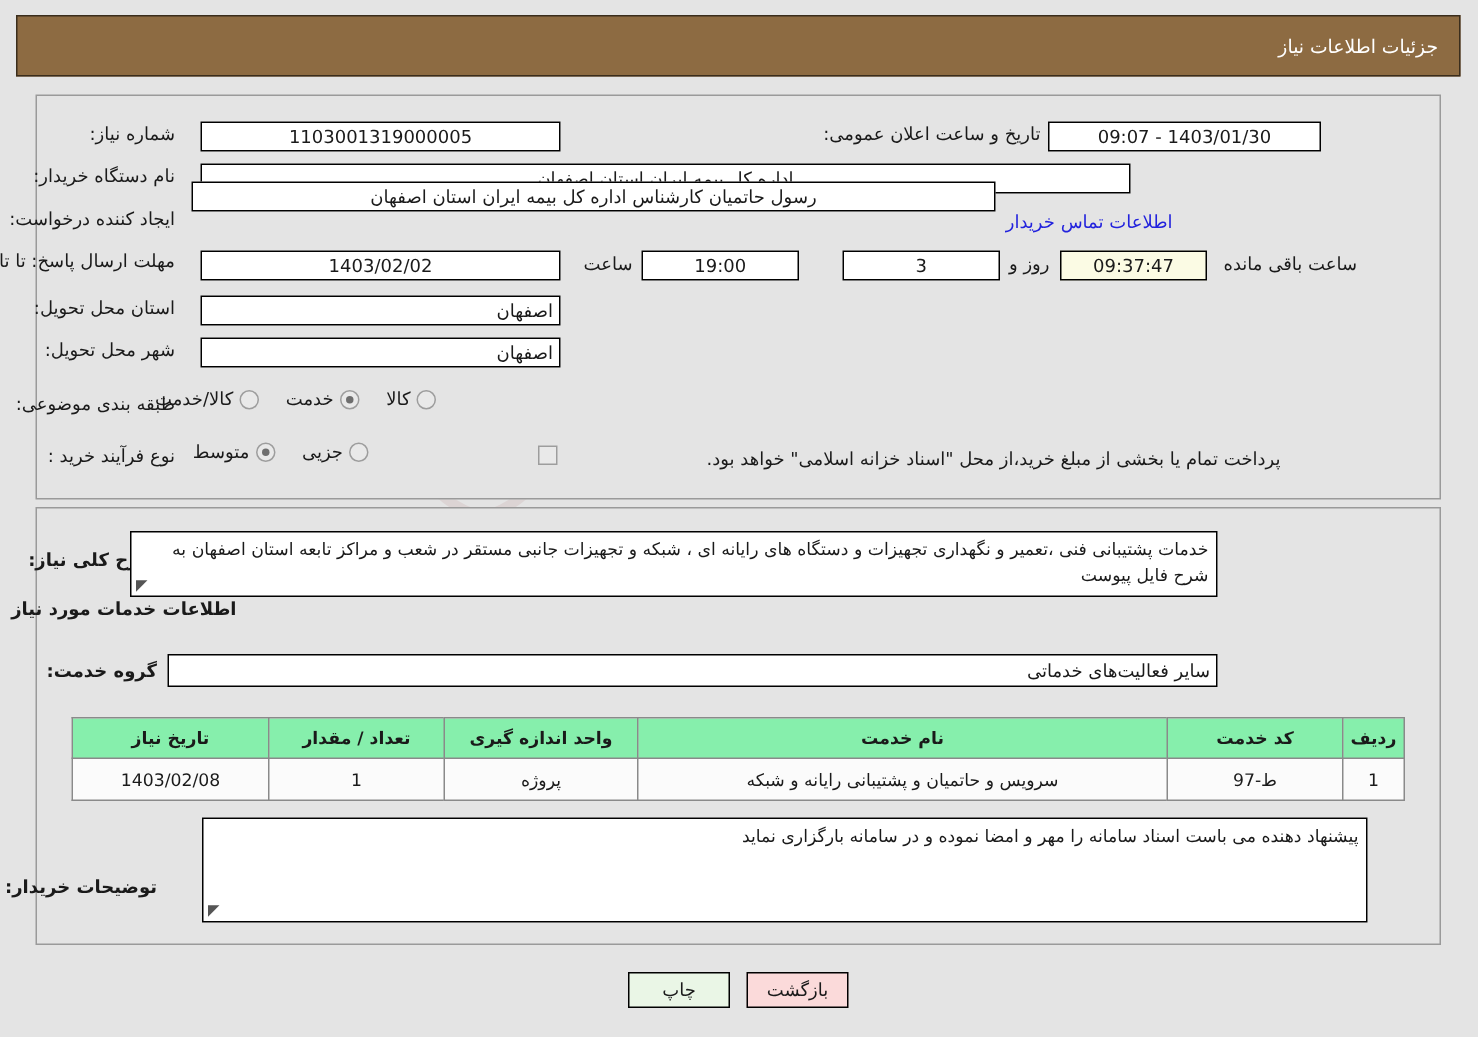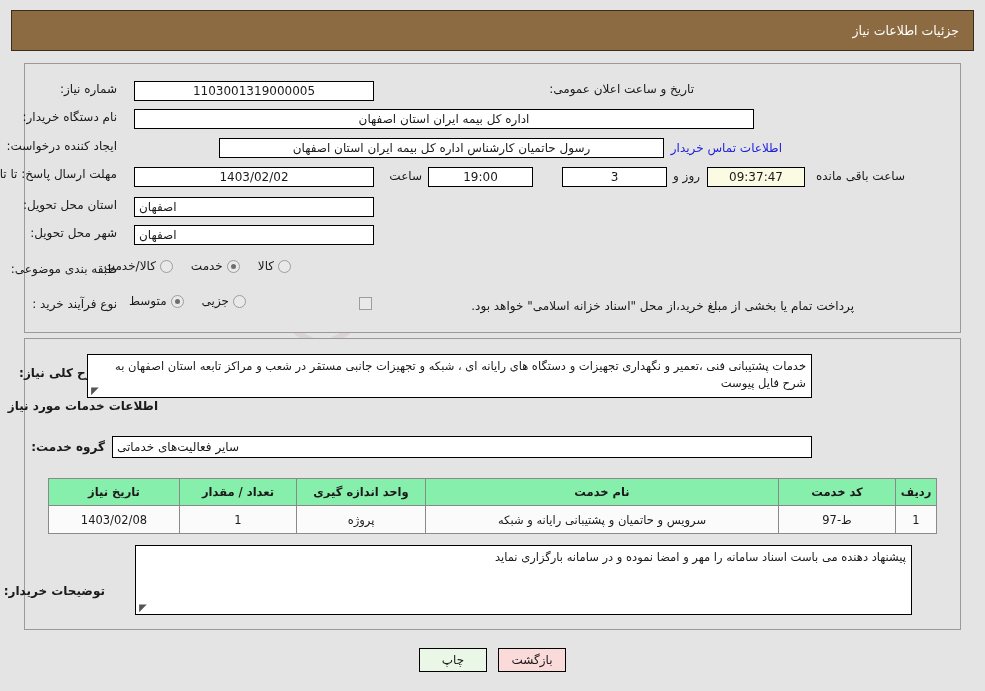--- a/index.html
+++ b/index.html
@@ -75,21 +75,21 @@
     font-size: 12px;
     color: #1a1a1a;
     height: 20px;
     line-height: 18px;
     padding: 0 4px;
     direction: rtl;
     white-space: nowrap;
     overflow: hidden;
   }
   .fld.center { text-align: center; }
-  .fld.right  { text-align: left; }
+  .fld.right  { text-align: right; }
   .fld.cream  { background: #fbfbe4; }
 
   .link {
     color: #2222dd;
     font-size: 12px;
     text-decoration: none;
     cursor: pointer;
     white-space: nowrap;
   }
 
@@ -268,30 +268,31 @@
   <div class="panel panel-1"></div>
 
   <div class="row" style="top:82px; right:868px;">
     <span class="lbl">شماره نیاز:</span>
   </div>
   <div class="fld center" style="position:absolute; top:81px; right:611px; width:240px;text-align:center;">1103001319000005</div>
 
   <div class="row" style="top:82px; right:291px;">
     <span class="lbl">تاریخ و ساعت اعلان عمومی:</span>
   </div>
+  <div class="fld center" style="position:absolute; top:81px; right:104px; width:182px;">1403/01/30 - 09:07</div>
 
   <div class="row" style="top:110px; right:868px;margin-left:9px;">
     <span class="lbl">نام دستگاه خریدار:</span>
   </div>
   <div class="fld right" style="position:absolute; top:109px; right:231px; width:620px; text-align:center;">اداره کل بیمه ایران استان اصفهان</div>
 
   <div class="row" style="top:139px; right:868px;">
     <span class="lbl">ایجاد کننده درخواست:</span>
   </div>
-  <div class="fld right" style="position:absolute; top:138px; right:321px; width:445px; text-align:center;">رسول  حاتمیان کارشناس اداره کل بیمه ایران استان اصفهان</div>
+  <div class="fld right" style="position:absolute; top:121px; right:321px; width:536px; text-align:center;">رسول  حاتمیان کارشناس اداره کل بیمه ایران استان اصفهان</div>
   <a class="link" style="position:absolute; top:141px; right:203px;">اطلاعات تماس خریدار</a>
 
   <div class="row" style="top:167px; right:868px; width:100px; display:block;">
     <span class="lbl" style="display:block; line-height:15px;">مهلت ارسال پاسخ: تا تاریخ:</span>
   </div>
   <div class="fld center" style="position:absolute; top:167px; right:611px; width:240px;">1403/02/02</div>
   <span class="lbl" style="position:absolute; top:169px; right:563px;">ساعت</span>
   <div class="fld center" style="position:absolute; top:167px; right:452px; width:105px;">19:00</div>
   <div class="fld center" style="position:absolute; top:167px; right:318px; width:105px;">3</div>
   <span class="lbl" style="position:absolute; top:169px; right:285px;">روز و</span>

